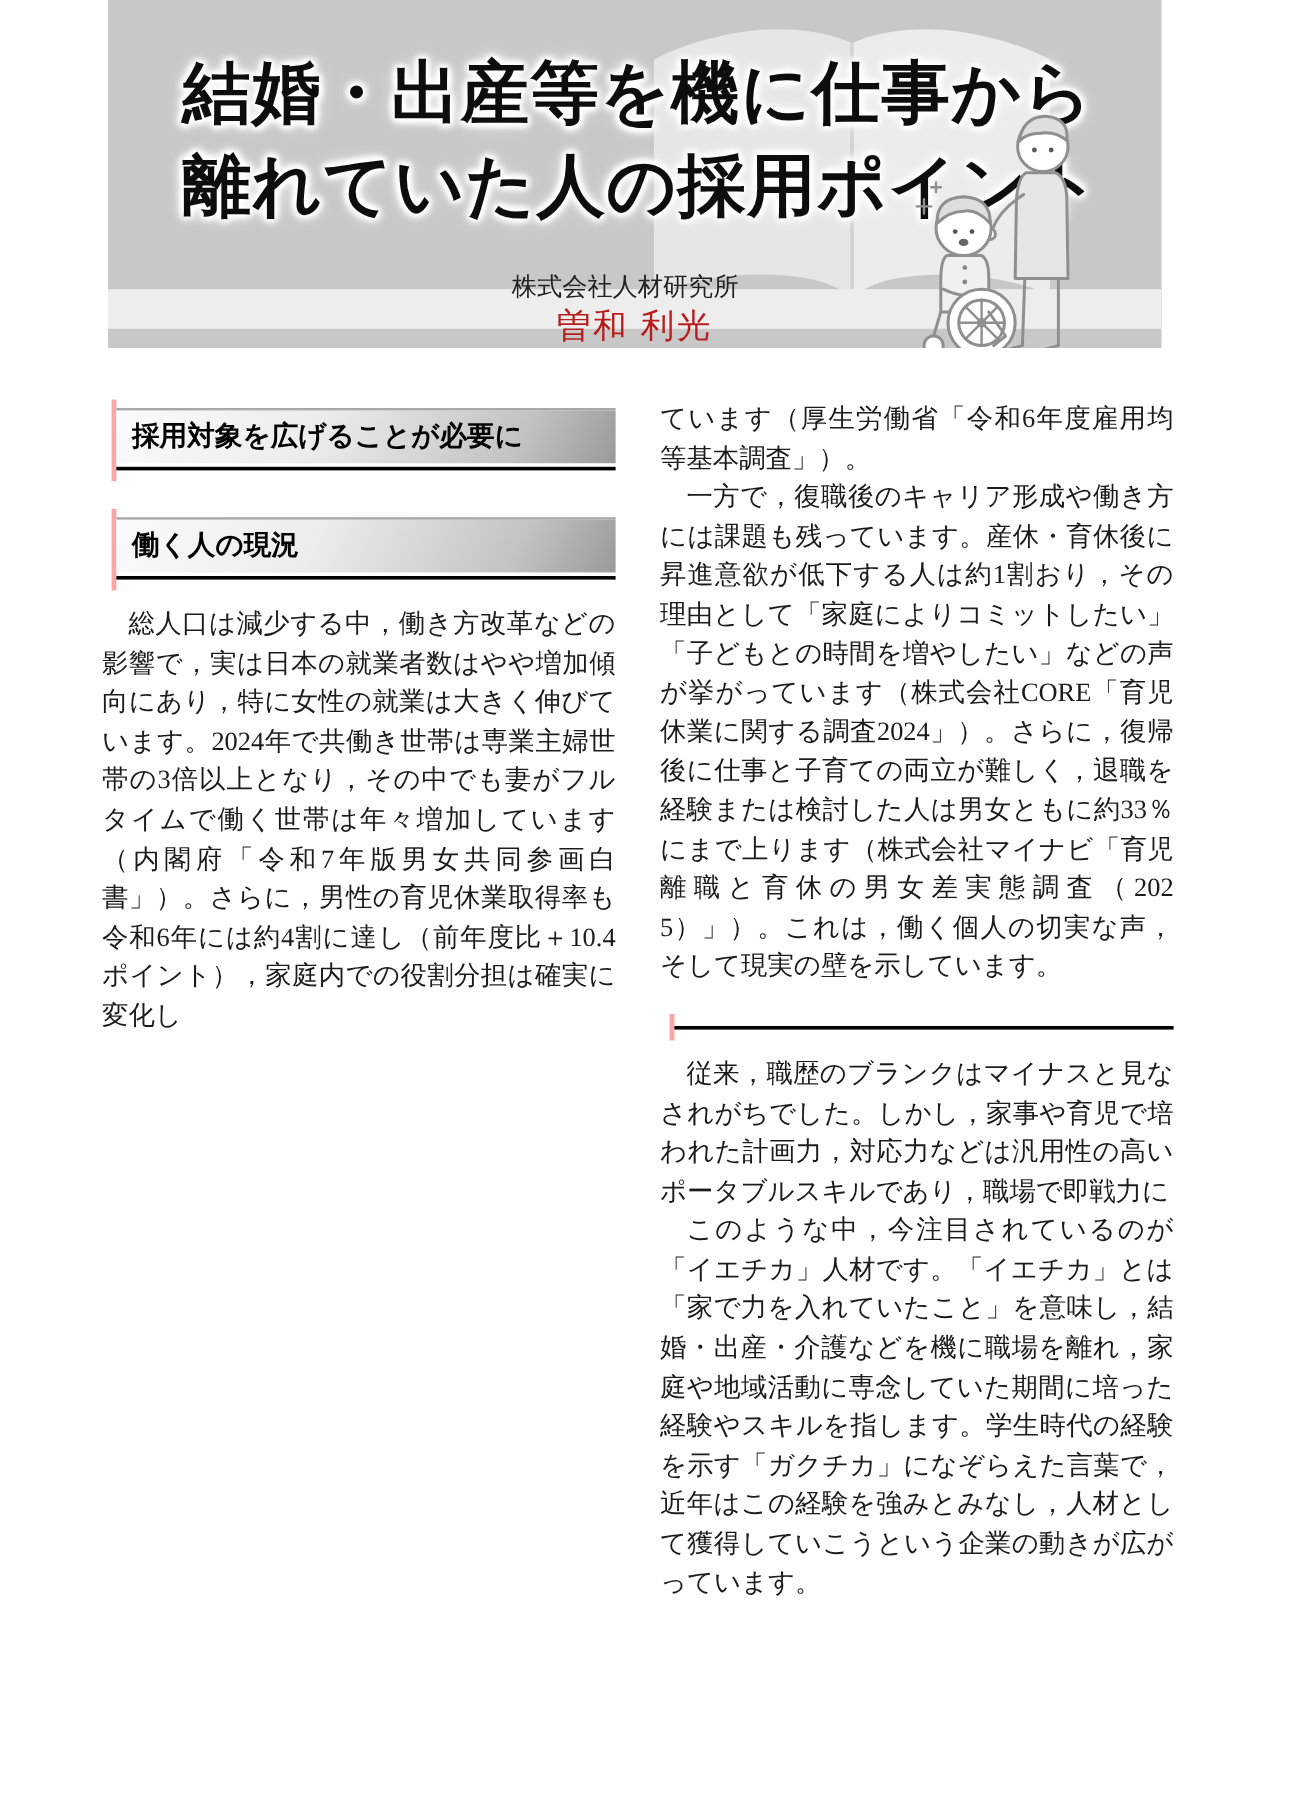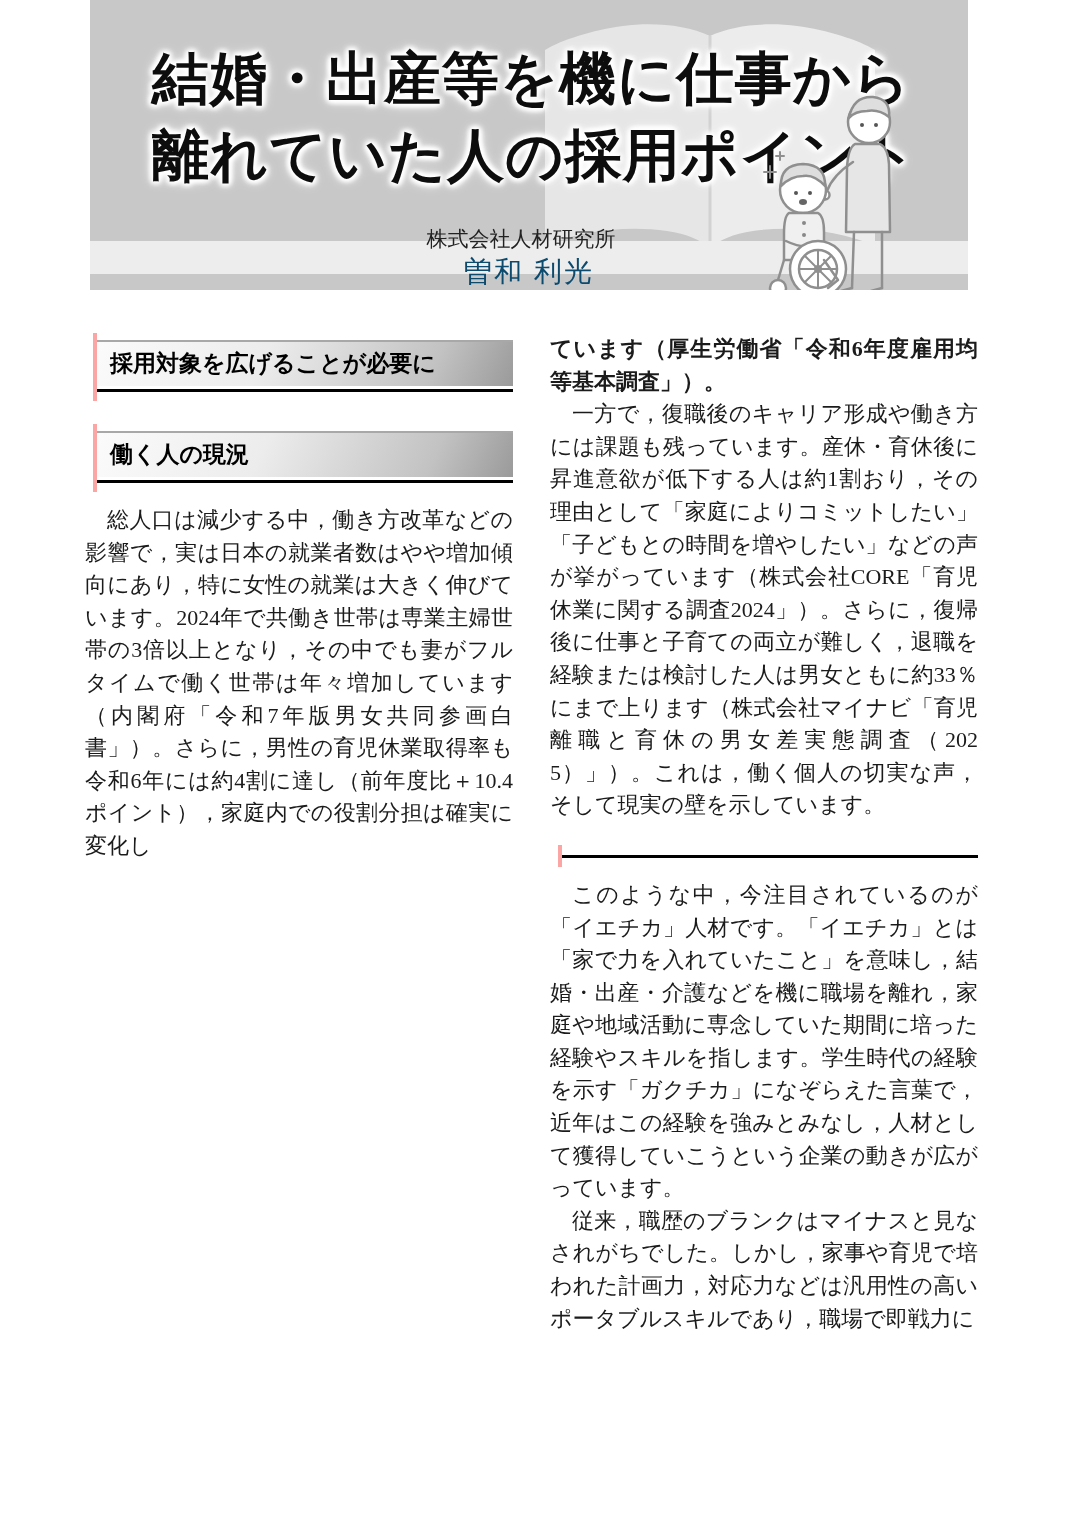--- a/index.html
+++ b/index.html
@@ -25,33 +25,33 @@
       2px 2px 5px #fff, -2px -2px 5px #fff, 2px -2px 5px #fff, -2px 2px 5px #fff;
   }
   .author-band {
     position:absolute; left:0; top:241px; width:100%; height:33px;
     background:#ededed; z-index:2;
     display:flex; align-items:center; justify-content:center;
     font-family:"Liberation Sans","DejaVu Sans",sans-serif;
     flex-direction:column;
   }
   .author-org  { font-size:21px; color:#222; margin-right:16px; }
-  .author-name { font-size:28px; color:#0c4a6e; letter-spacing:2px; }
+  .author-name { font-size:28px; color:#b91c1c; letter-spacing:2px; }
   .illustration { position:absolute; right:62px; top:82px; z-index:4; }
 
   
   .col {
     position:absolute; top:333px; width:428px;
     font-size:22px; line-height:32.6px; text-align:justify;
     word-break:break-all; color:#1b1b1b;
   }
   .col-left  { left:85px; }
   .col-right { left:550px; }
   .body-p { margin:0; text-indent:1em; }
-  .body-p.no-indent { text-indent:0;font-weight:bold; }
+  .body-p.no-indent { text-indent:0; }
 
   
   .sec {
     border-left:4px solid #fca5a5;
     margin-left:8px; padding:7px 0 9px 0;
     margin-bottom:12px;
   }
   .sec.gap-above { margin-top:23px; }
   .sec .bar {
     font-family:"Liberation Sans","DejaVu Sans",sans-serif;
@@ -176,19 +176,19 @@
     <p class="body-p no-indent">ています（厚生労働省「令和6年度雇用均等基本調査」）。</p>
         <p class="body-p">一方で，復職後のキャリア形成や働き方には課題も残っています。産休・育休後に昇進意欲が低下する人は約1割おり，その理由として「家庭によりコミットしたい」「子どもとの時間を増やしたい」などの声が挙がっています（株式会社CORE「育児休業に関する調査2024」）。さらに，復帰後に仕事と子育ての両立が難しく，退職を経験または検討した人は男女ともに約33％にまで上ります（株式会社マイナビ「育児離職と育休の男女差実態調査（2025）」）。これは，働く個人の切実な声，そして現実の壁を示しています。</p>
       </div>
 
     <div class="sec gap-above">
       <div class="rule"></div>
     </div>
 
     <div>
 
-    <p class="body-p">このような中，今注目されているのが「イエチカ」人材です。「イエチカ」とは「家で力を入れていたこと」を意味し，結婚・出産・介護などを機に職場を離れ，家庭や地域活動に専念していた期間に培った経験やスキルを指します。学生時代の経験を示す「ガクチカ」になぞらえた言葉で，近年はこの経験を強みとみなし，人材として獲得していこうという企業の動きが広がっています。</p>
-        <p class="body-p">従来，職歴のブランクはマイナスと見なされがちでした。しかし，家事や育児で培われた計画力，対応力などは汎用性の高いポータブルスキルであり，職場で即戦力に</p>
+    <p class="body-p">従来，職歴のブランクはマイナスと見なされがちでした。しかし，家事や育児で培われた計画力，対応力などは汎用性の高いポータブルスキルであり，職場で即戦力に</p>
+        <p class="body-p">このような中，今注目されているのが「イエチカ」人材です。「イエチカ」とは「家で力を入れていたこと」を意味し，結婚・出産・介護などを機に職場を離れ，家庭や地域活動に専念していた期間に培った経験やスキルを指します。学生時代の経験を示す「ガクチカ」になぞらえた言葉で，近年はこの経験を強みとみなし，人材として獲得していこうという企業の動きが広がっています。</p>
       </div>
   </div>
 
 
 </div>
 
 </body></html>

